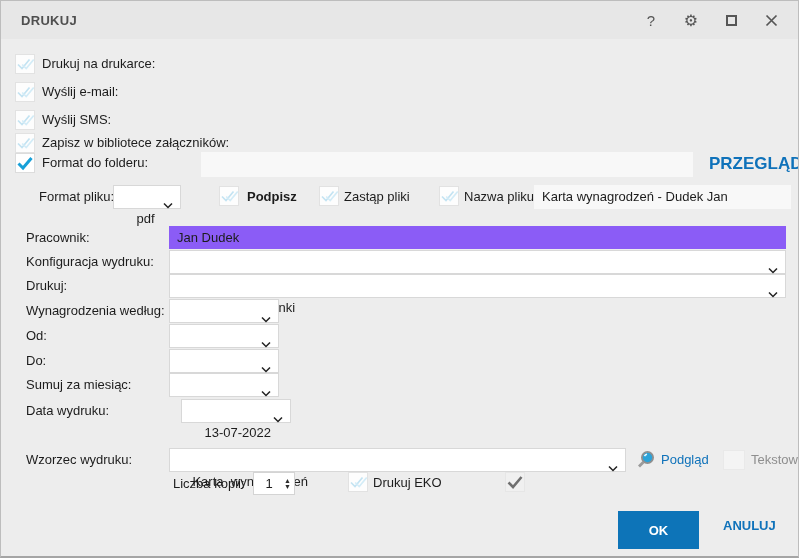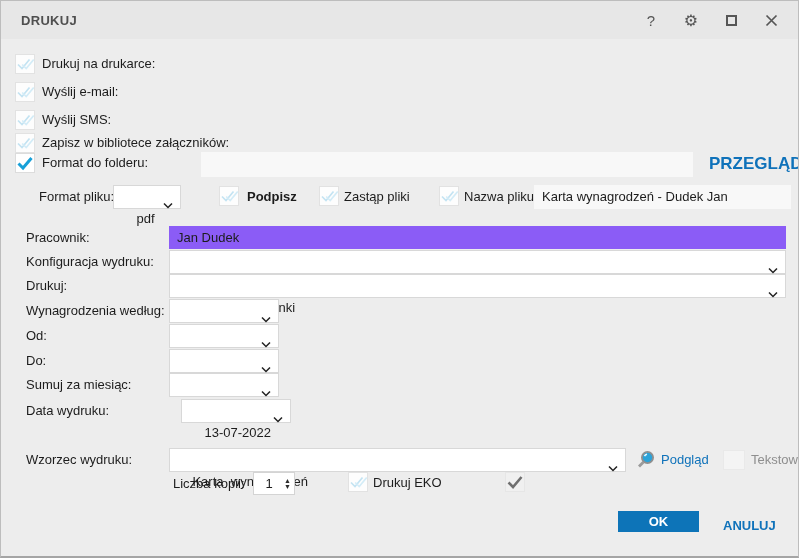--- a/index.html
+++ b/index.html
@@ -30,21 +30,21 @@
         line-height:22px; padding:0 24px 0 8px; white-space:pre; }
   .chev { position:absolute; right:7px; top:8px; }
   .linkblue { color:#0f72ba; font-weight:bold; white-space:nowrap; cursor:pointer; }
   .linkblue.normal { font-weight:normal; }
   .graytxt { color:#8e8e8e; }
   .spin { position:absolute; width:42px; height:23px; background:#fff; border:1px solid #d4d4d4;
         display:flex; align-items:center; }
   .spin .val { flex:1; text-align:center; }
   .spin .arrows { display:flex; flex-direction:column; margin-right:3px; }
   .spin .arrows span { font-size:7px; line-height:6px; color:#2c2c2c; cursor:pointer; }
-  .okbtn { position:absolute; left:617px; top:510px; width:81px; height:21px; background:#0d74b8;
+  .okbtn { position:absolute; left:617px; top:510px; width:81px; height:38px; background:#0d74b8;
         color:#fff; font-weight:bold; font-size:13px; border:none; display:flex;
         align-items:center; justify-content:center; cursor:pointer; }
   .tekstowo-box { position:absolute; width:22px; height:20px; background:#f4f4f4; border:1px solid #e9e9e9; }
 </style>
 </head>
 <body>
 
 <div class="window">
 
   <div class="titlebar">

